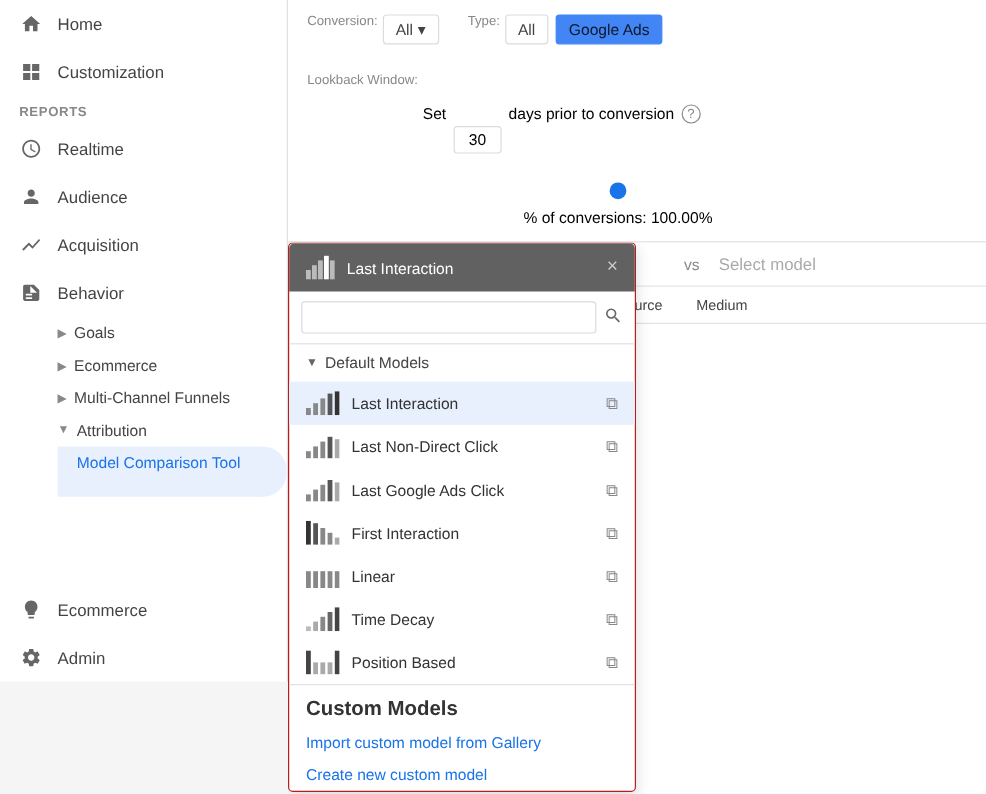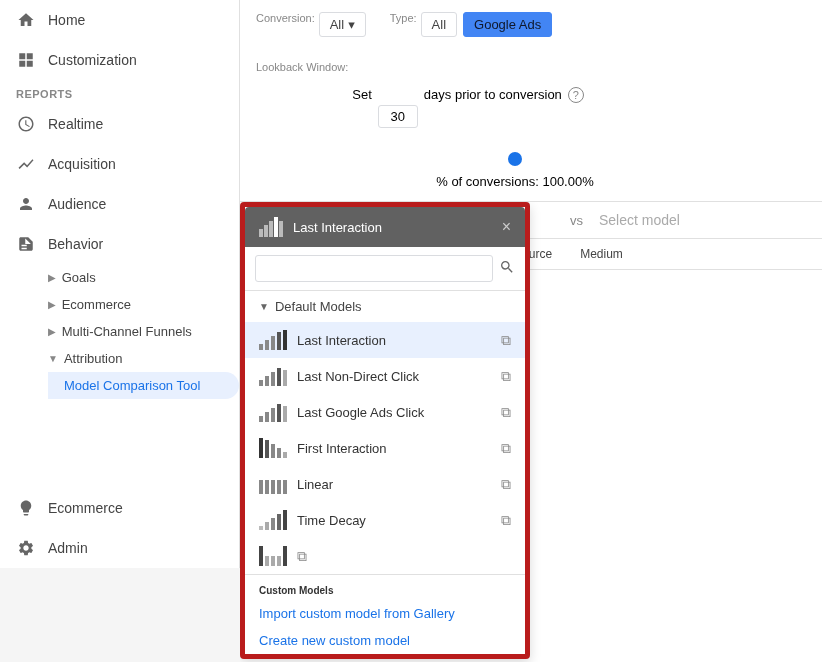--- a/index.html
+++ b/index.html
@@ -38,21 +38,21 @@
     .submenu-item {
       padding: 6px 16px 6px 0;
       cursor: pointer;
       color: #444;
       display: flex;
       align-items: center;
       gap: 6px;
     }
     .submenu-item .arrow { font-size: 10px; color: #888; }
     .sub-link {
-      padding: 6px 0 6px 16px;
+      padding: 6px 0 21px 16px;
       color: #1a73e8;
       cursor: pointer;
       font-size: 13px;
       font-weight: 500;
     }
     .sub-link.selected { background: #e8f0fe; border-radius: 0 20px 20px 0; }
 
     
     .main {
       flex: 1;
@@ -143,21 +143,21 @@
       gap: 16px;
     }
 
     
     .dropdown-panel {
       position: absolute;
       top: 0;
       left: 16px;
       width: 290px;
       background: #fff;
-      border: 5px solid #b91c1c;
+      border: 1px solid #b91c1c;
       border-radius: 4px;
       box-shadow: 0 4px 12px rgba(0,0,0,0.15);
       z-index: 100;
     }
     .dropdown-header {
       background: #616161;
       color: #fff;
       padding: 10px 14px;
       display: flex;
       align-items: center;
@@ -202,21 +202,21 @@
       padding: 8px 14px;
       cursor: pointer;
       gap: 10px;
     }
     .model-item.selected { background: #e8f0fe; }
     .model-icon { width: 28px; height: 20px; display: flex; align-items: flex-end; gap: 2px; flex-shrink: 0; }
     .model-name { flex: 1; font-size: 13px; color: #333; }
     .model-copy { color: #888; font-size: 14px; cursor: pointer; }
     .custom-models-header {
       padding: 10px 14px 4px;
-      font-size: 10px;
+      font-size: 17px;
       font-weight: 600;
       color: #333;
       border-top: 1px solid #e0e0e0;
     }
     .custom-link {
       padding: 6px 14px;
       color: #1a73e8;
       cursor: pointer;
       font-size: 13px;
     }
@@ -279,32 +279,32 @@
     <span class="sidebar-icon">
       <svg width="18" height="18" viewBox="0 0 24 24" fill="#666">
           <path d="M11.99 2C6.47 2 2 6.48 2 12s4.47 10 9.99 10C17.52 22 22 17.52 22 12S17.52 2 11.99 2zM12 20c-4.42 0-8-3.58-8-8s3.58-8 8-8 8 3.58 8 8-3.58 8-8 8zm.5-13H11v6l5.25 3.15.75-1.23-4.5-2.67V7z"></path>
         </svg>
     </span>
     <span>Realtime</span>
   </div>
   <div class="sidebar-item">
     <span class="sidebar-icon">
       <svg width="18" height="18" viewBox="0 0 24 24" fill="#666">
+          <path d="M12 12c2.21 0 4-1.79 4-4s-1.79-4-4-4-4 1.79-4 4 1.79 4 4 4zm0 2c-2.67 0-8 1.34-8 4v2h16v-2c0-2.66-5.33-4-8-4z"></path>
+        </svg>
+    </span>
+    <span>Audience</span>
+  </div>
+  <div class="sidebar-item">
+    <span class="sidebar-icon">
+      <svg width="18" height="18" viewBox="0 0 24 24" fill="#666">
           <path d="M3.5 18.5l6-6 4 4L22 6.92 20.59 5.5l-7.09 8-4-4L2 17z"></path>
         </svg>
     </span>
     <span>Acquisition</span>
-  </div>
-  <div class="sidebar-item">
-    <span class="sidebar-icon">
-      <svg width="18" height="18" viewBox="0 0 24 24" fill="#666">
-          <path d="M12 12c2.21 0 4-1.79 4-4s-1.79-4-4-4-4 1.79-4 4 1.79 4 4 4zm0 2c-2.67 0-8 1.34-8 4v2h16v-2c0-2.66-5.33-4-8-4z"></path>
-        </svg>
-    </span>
-    <span>Audience</span>
   </div>
   <div class="sidebar-item">
     <span class="sidebar-icon">
       <svg width="18" height="18" viewBox="0 0 24 24" fill="#666">
           <path d="M15 3H5c-1.1 0-1.99.9-1.99 2L3 19c0 1.1.89 2 1.99 2H19c1.1 0 2-.9 2-2V9l-6-6zm-2 16H6v-2h7v2zm0-4H6v-2h7v2zm-2-6V4.5L18.5 12H11z"></path>
         </svg>
     </span>
     <span>Behavior</span>
   </div>
 
@@ -516,20 +516,21 @@
       <div class="model-item">
         <div class="model-icon">
           <svg width="28" height="20" viewBox="0 0 28 20">
             <rect x="0" y="0" width="4" height="20" fill="#444"></rect>
             <rect x="6" y="10" width="4" height="10" fill="#aaa"></rect>
             <rect x="12" y="10" width="4" height="10" fill="#aaa"></rect>
             <rect x="18" y="10" width="4" height="10" fill="#aaa"></rect>
             <rect x="24" y="0" width="4" height="20" fill="#444"></rect>
           </svg>
         </div>
+        <span class="model-name">Position Based</span>
         <span class="model-copy">⧉</span>
       </div>
 
       <div class="custom-models-header">Custom Models</div>
       <div class="custom-link">Import custom model from Gallery</div>
       <div class="custom-link">Create new custom model</div>
     </div>
   </div>
 </div>
 

